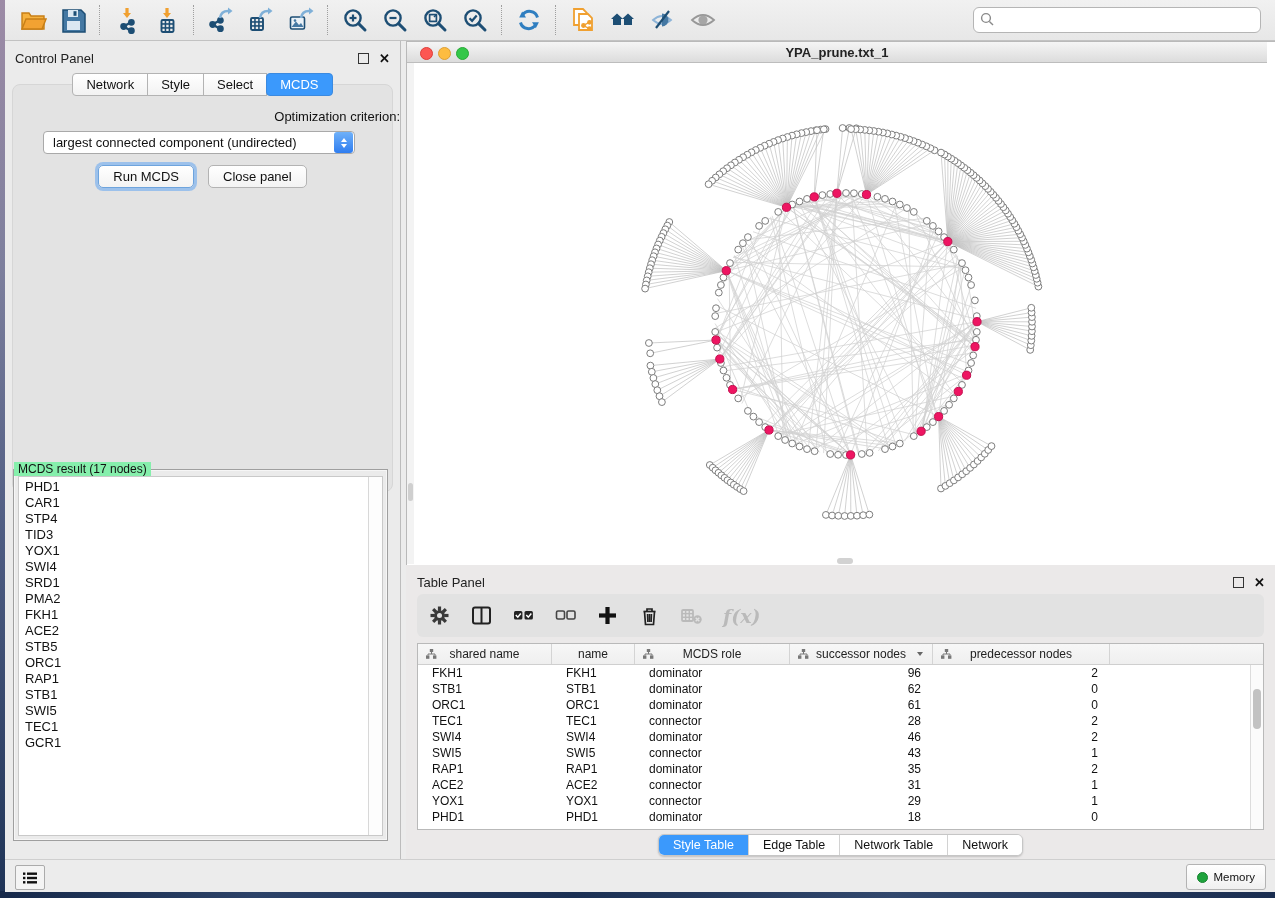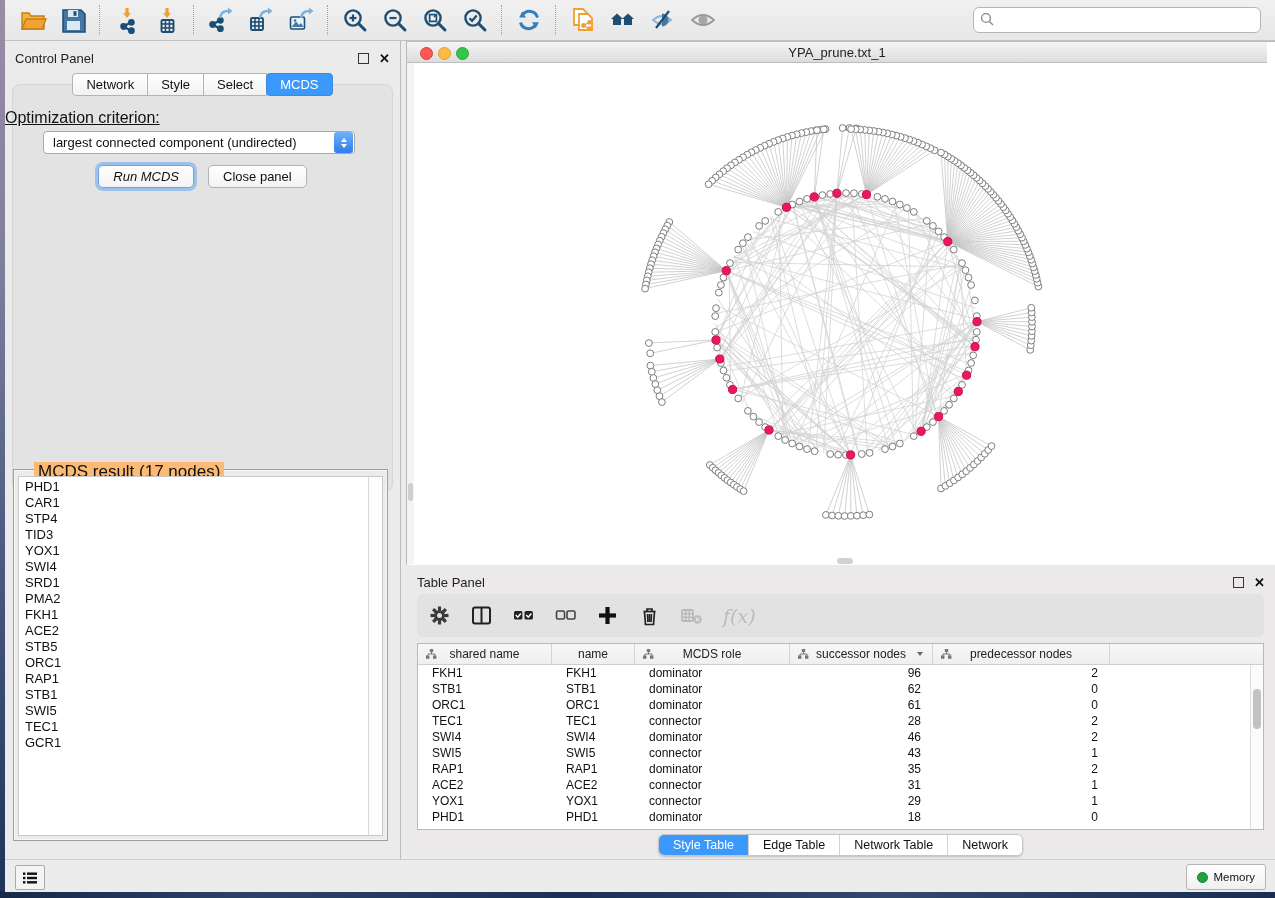--- a/index.html
+++ b/index.html
@@ -30,56 +30,56 @@
   .float-icon{width:9px;height:9px;border:1.5px solid #333;display:inline-block;}
   .close-icon{font-size:13px;font-weight:bold;color:#111;line-height:9px;}
   #cp-tabs{position:absolute;left:0;right:0;top:32px;display:flex;justify-content:center;z-index:3;}
   .seg-tab{border:1px solid #b3b3b3;background:linear-gradient(#ffffff,#f2f2f2);padding:3px 13px;font-size:13px;
      margin-left:-1px;color:#111;}
   .seg-tab:first-child{border-radius:4px 0 0 4px;margin-left:0;}
   .seg-tab:last-child{border-radius:0 4px 4px 0;}
   .seg-tab.active{background:#3b99fc;color:#fff;border-color:#3b8ae0;border-radius:4px;}
   #cp-inner{position:absolute;left:7px;right:7px;top:43px;height:406px;background:#e3e3e3;
      border:1px solid #d6d6d6;border-radius:8px;}
-  #opt-label{position:absolute;left:0;right:0;top:68px;text-align:left;font-size:16px;color:#111;text-decoration:underline;}
+  #opt-label{position:absolute;left:0;right:0;top:68px;text-align:right;font-size:13px;color:#111;}
   #criterion-select{position:absolute;left:38px;top:90px;width:312px;height:23px;background:#fff;
      border:1px solid #a9a9a9;border-radius:4px;display:flex;align-items:center;box-sizing:border-box;}
   #criterion-value{flex:1;font-size:13px;padding-left:9px;color:#111;white-space:nowrap;}
   #criterion-stepper{width:19px;height:21px;border-radius:3px;margin-right:1px;
      background:linear-gradient(#6fb1f9,#2f7df0);display:flex;flex-direction:column;align-items:center;justify-content:center;gap:2px;}
   .step-tri{width:0;height:0;border-left:3.5px solid transparent;border-right:3.5px solid transparent;}
   .step-up{border-bottom:4.5px solid #fff;}
   .step-down{border-top:4.5px solid #fff;}
   #cp-buttons{position:absolute;left:0;right:0;top:124px;display:flex;justify-content:center;gap:14px;}
   .push-btn{background:linear-gradient(#ffffff,#f3f3f3);border:1px solid #b3b3b3;border-radius:5px;
      font-size:13px;padding:3px 14px;color:#111;font-family:"Liberation Sans",sans-serif;}
-  .push-btn.focused{border-color:#6ea4dd;box-shadow:0 0 0 3px rgba(98,165,243,.55);font-style:italic;}
+  .push-btn.focused{border-color:#6ea4dd;box-shadow:0 0 0 3px rgba(98,165,243,.55);}
   #mcds-group{position:absolute;left:8px;right:12px;top:428px;height:370px;border:1px solid #9f9f9f;
      box-shadow:inset 0 0 0 1px #f6f6f6;background:#ebebeb;}
-  #mcds-legend{position:absolute;left:20px;top:-8px;background:#fdba74;padding:0 4px;font-size:17px;color:#111;}
+  #mcds-legend{position:absolute;left:0;top:-8px;background:#86efac;padding:0 4px;font-size:12px;color:#111;}
   #mcds-list{position:absolute;left:4px;right:4px;top:6px;bottom:4px;background:#fff;border:1px solid #c9c9c9;overflow:hidden;}
   #mcds-items{padding:2px 0 0 6px;font-size:13px;line-height:16px;color:#111;}
   #mcds-scroll{position:absolute;top:0;bottom:0;right:0;width:13px;border-left:1px solid #d8d8d8;background:#fdfdfd;}
   
   #net-window{left:401px;top:41px;width:869px;height:523px;background:#fff;border:1px solid #b9b9b9;box-sizing:content-box;}
   #net-titlebar{position:absolute;left:0;top:0;right:9px;height:20px;background:linear-gradient(#f5f5f5,#dcdcdc);
-     border-bottom:1px solid #bdbdbd;}
+     border-bottom:1px solid #bdbdbd;font-weight:bold;}
   .tl{position:absolute;top:5px;width:11px;height:11px;border-radius:50%;}
   #tl-red{left:13px;background:#fc5753;border:.5px solid #df3e38;}
   #tl-yellow{left:31px;background:#fdbc40;border:.5px solid #de9f34;}
   #tl-green{left:49px;background:#33c748;border:.5px solid #27aa35;}
   #net-title{position:absolute;left:0;right:0;top:3px;text-align:center;font-size:13px;color:#222;}
   #net-canvas{position:absolute;left:0;top:21px;width:869px;height:501px;background:#fff;}
   #net-vscroll{position:absolute;left:0;top:21px;width:7px;height:501px;background:#f3f3f3;}
   #net-vthumb{position:absolute;left:1px;top:420px;width:5px;height:18px;background:#cfcfcf;border-radius:3px;}
   #net-hthumb{position:absolute;left:430px;bottom:1px;width:16px;height:6px;background:#d2d2d2;border-radius:3px;}
   
   #table-panel{left:401px;top:565px;width:869px;height:294px;background:#ebe9e9;box-sizing:border-box;}
   #tp-toolbar{position:absolute;left:11px;right:11px;top:29px;height:43px;background:#e2e2e2;border-radius:6px;
-     display:flex;align-items:center;padding:0 12px;gap:21px;box-sizing:border-box;}
+     display:flex;align-items:center;padding:0 12px;gap:21px;box-sizing:border-box;font-weight:bold;}
   .tp-icon{display:flex;align-items:center;justify-content:center;}
   .tp-icon svg{width:21px;height:21px;}
   .tp-icon.disabled{opacity:.55;}
   #fx-icon{font-family:"DejaVu Serif",serif;font-style:italic;font-size:19px;color:#9a9a9a;}
   #node-table{position:absolute;left:11px;right:11px;top:78px;bottom:29px;background:#fff;border:1px solid #b9b9b9;overflow:hidden;}
   #nt-header{display:flex;height:20px;background:linear-gradient(#f7f7f7,#efefef);border-bottom:1px solid #cfcfcf;font-size:12px;color:#222;}
   .nt-h{display:flex;align-items:center;justify-content:center;gap:5px;border-right:1px solid #d4d4d4;box-sizing:border-box;position:relative;}
   .nt-h .colicon{width:11px;height:10px;position:absolute;left:8px;top:5px;}
   .sort-caret{width:0;height:0;border-left:3.5px solid transparent;border-right:3.5px solid transparent;
      border-top:4.5px solid #666;position:absolute;right:9px;top:8px;}

